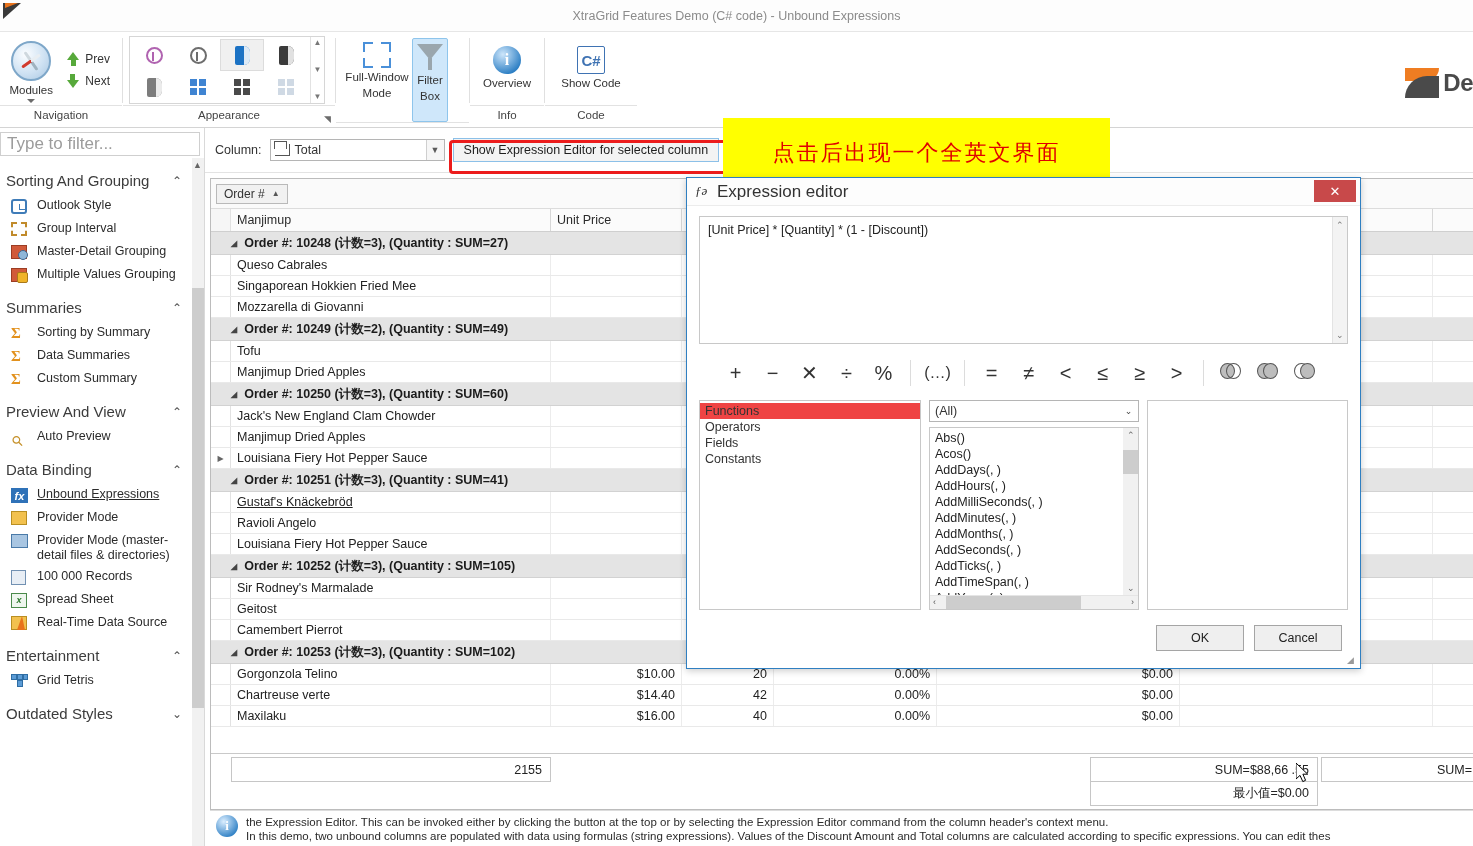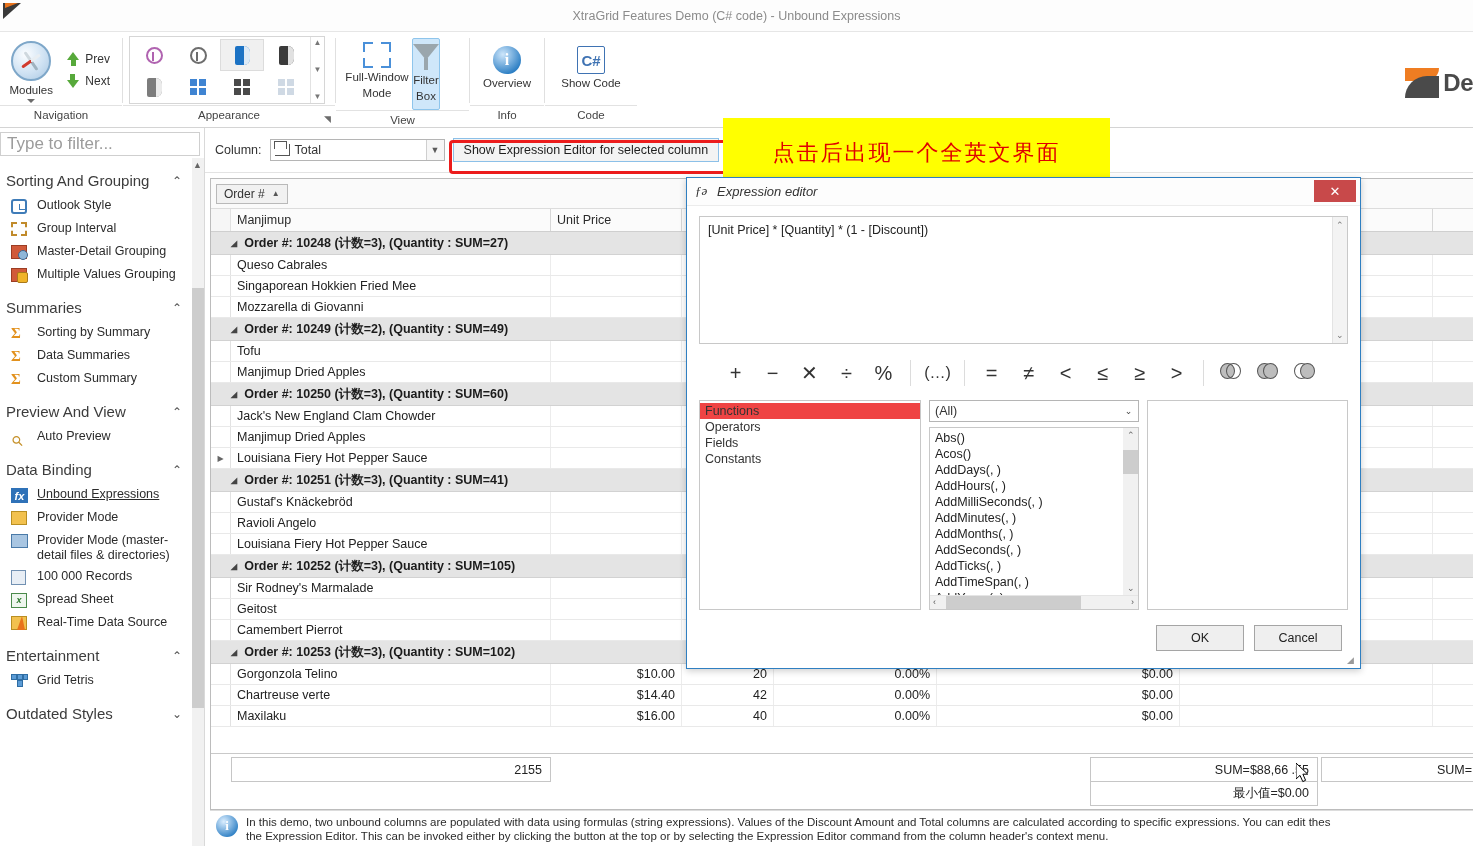--- a/index.html
+++ b/index.html
@@ -194,21 +194,21 @@
   .infoi{width:22px;height:22px;border-radius:50%;flex:none;
      background:radial-gradient(circle at 35% 30%,#dbeeff,#2d7fc4 78%);color:#fff;font-weight:bold;
      font-size:13px;display:flex;align-items:center;justify-content:center;font-family:"Liberation Serif",serif;}
   #infotext{font-size:11.5px;color:#2b2b2b;line-height:14px;}
 
   
   #dialog{position:absolute;left:686px;top:177px;width:675px;height:492px;background:#fff;
      border:1px solid #2f7fc1;box-shadow:0 2px 7px rgba(0,0,0,.2);z-index:60;display:flex;flex-direction:column;}
   #dlgtitle{height:28px;background:#fdfdfd;border-bottom:1px solid #ececec;display:flex;align-items:center;
      padding-left:8px;gap:7px;position:relative;}
-  #dlgtitle .t{font-size:13px;color:#333;font-style:italic;}
+  #dlgtitle .t{font-size:17px;color:#333;}
   .fxicon{width:15px;height:15px;color:#333;font-size:13px;font-family:"Liberation Serif",serif;font-style:italic;line-height:14px;}
   #dlgclose{position:absolute;right:4px;top:2px;width:42px;height:22px;background:#c8494a;color:#fff;
      display:flex;align-items:center;justify-content:center;font-size:13px;}
   #dlgbody{flex:1;padding:10px 12px 6px 12px;display:flex;flex-direction:column;}
   #exprbox{height:128px;border:1px solid #c8c8c8;background:#fff;position:relative;padding:6px 8px;font-size:12.5px;color:#222;}
   #exprbox .vsb{position:absolute;right:0;top:0;bottom:0;width:15px;background:#f3f3f3;border-left:1px solid #e3e3e3;}
   #exprbox .vsb span{position:absolute;left:3px;color:#777;font-size:9px;}
   #opsrow{height:42px;display:flex;align-items:center;gap:0;margin-top:8px;padding:0 18px;}
   .op{width:37px;text-align:center;font-size:20px;color:#333;}
   .opsep{width:1px;height:26px;background:#dcdcdc;margin:0 8px;}
@@ -351,21 +351,21 @@
       <div class="bigbtn" style="width:70px">
         <div class="fwicon">
             <i></i>
             <i></i>
             <i></i>
             <i></i>
           </div>
         <div class="lbl">Full-Window</div>
         <div class="lbl">Mode</div>
       </div>
-      <div class="bigbtn selbtn" style="width:28px;padding:4px 2px 6px 2px">
+      <div class="bigbtn selbtn" style="width:36px;padding:4px 2px 18px 2px">
         <div class="funnel"></div>
         <div class="lbl">Filter</div>
         <div class="lbl">Box</div>
       </div>
     </div>
     <div class="rcap">View</div>
   </div>
   <div class="rsep"></div>
 
   <div class="rgroup" style="width:74px">
@@ -639,21 +639,21 @@
             <div class="gcellc r" style="width: 163px;"></div>
             <div class="gcellc r" style="width: 243px;"></div>
             <div class="gcellc r" style="width: 253px;"></div>
           </div>
           <div class="grouprow">
             <span class="tri">◢</span>
             <span>Order #: 10251 (计数=3), (Quantity : SUM=41)</span>
           </div>
           <div class="grow">
             <div class="indcol"></div>
-            <div class="gcellc" style="width: 320px;">Gustaf's Knäckebröd</div>
+            <div class="gcellc" style="width: 320px; text-decoration: underline;">Gustaf's Knäckebröd</div>
             <div class="gcellc r" style="width: 131px;"></div>
             <div class="gcellc r" style="width: 92px;"></div>
             <div class="gcellc r" style="width: 163px;"></div>
             <div class="gcellc r" style="width: 243px;"></div>
             <div class="gcellc r" style="width: 253px;"></div>
           </div>
           <div class="grow">
             <div class="indcol"></div>
             <div class="gcellc" style="width: 320px;">Ravioli Angelo</div>
             <div class="gcellc r" style="width: 131px;"></div>
@@ -739,22 +739,22 @@
         <div class="fcell" style="left:20px;top:3px;width:320px">2155</div>
         <div class="fcell" style="left:879px;top:3px;width:228px">SUM=$88,66 .55</div>
         <div class="fcell" style="left:879px;top:27px;width:228px">最小值=$0.00</div>
         <div class="fcell" style="left:1110px;top:3px;width:160px">SUM=</div>
       </div>
     </div>
 
     <div id="infobar">
       <div class="infoi">i</div>
       <div id="infotext">
+        <div>the Expression Editor. This can be invoked either by clicking the button at the top or by selecting the Expression Editor command from the column header's context menu.</div>
         <div>In this demo, two unbound columns are populated with data using formulas (string expressions). Values of the Discount Amount and Total columns are calculated according to specific expressions. You can edit thes</div>
-        <div>the Expression Editor. This can be invoked either by clicking the button at the top or by selecting the Expression Editor command from the column header's context menu.</div>
       </div>
     </div>
   </div>
 </div>
 
 <div id="annot">
   <span>点击后出现一个全英文界面</span>
 </div>
 
 <div id="dialog">

